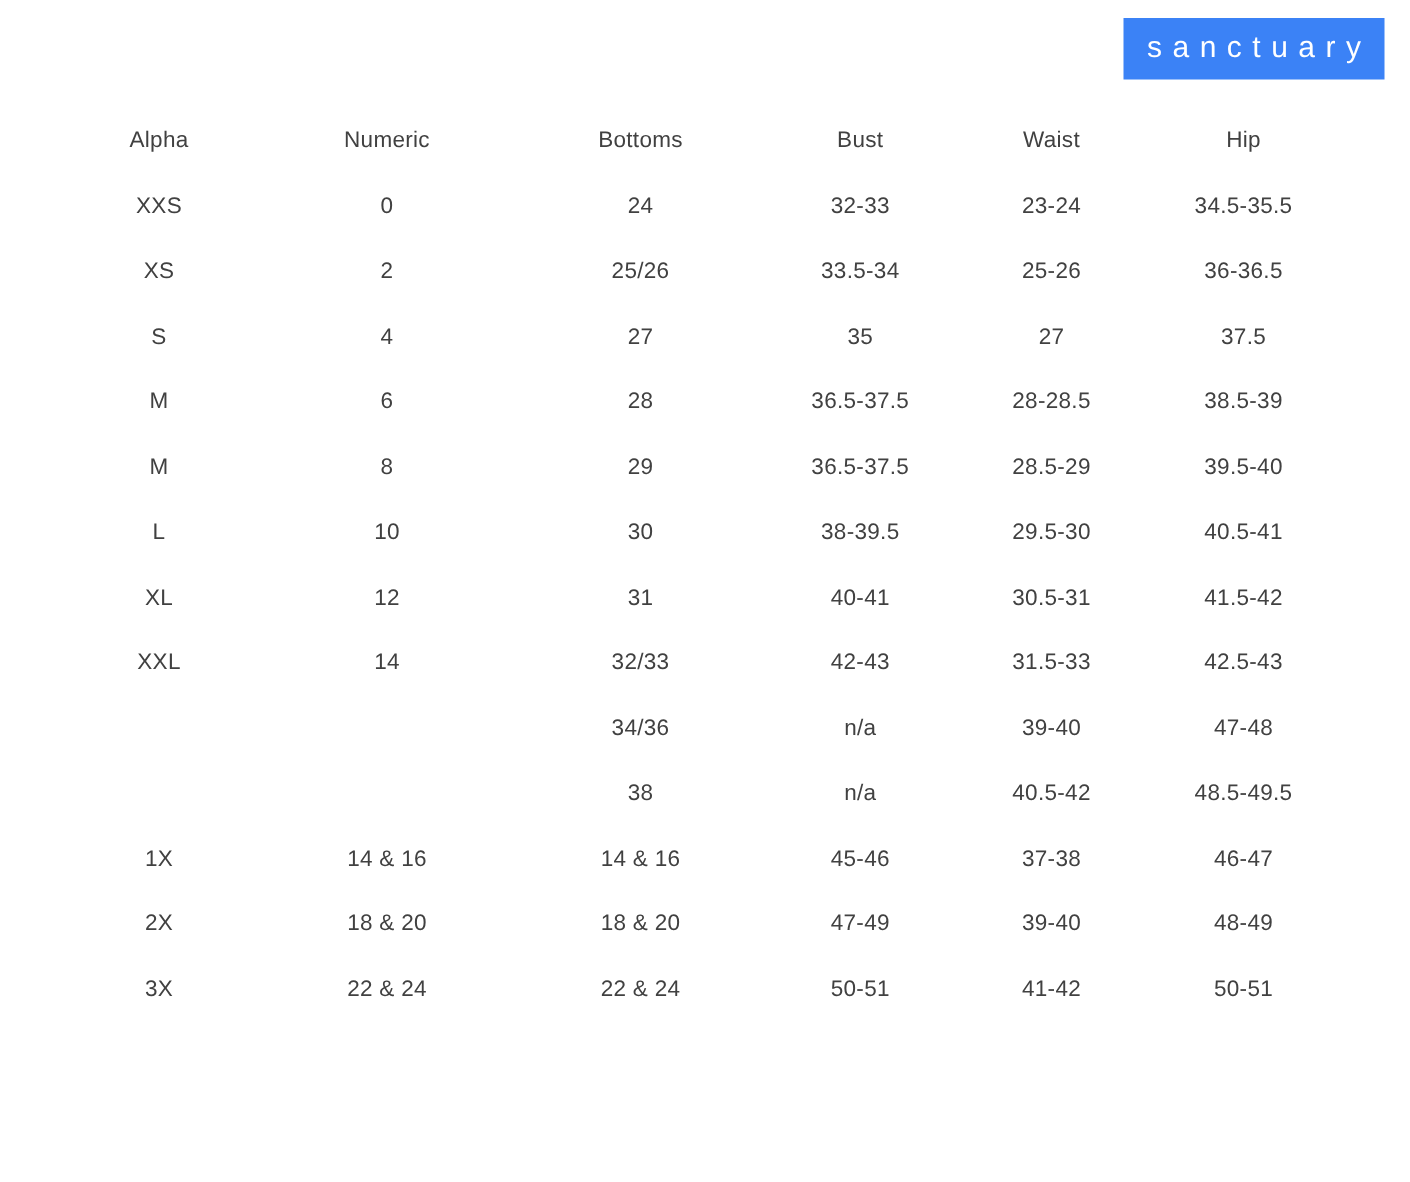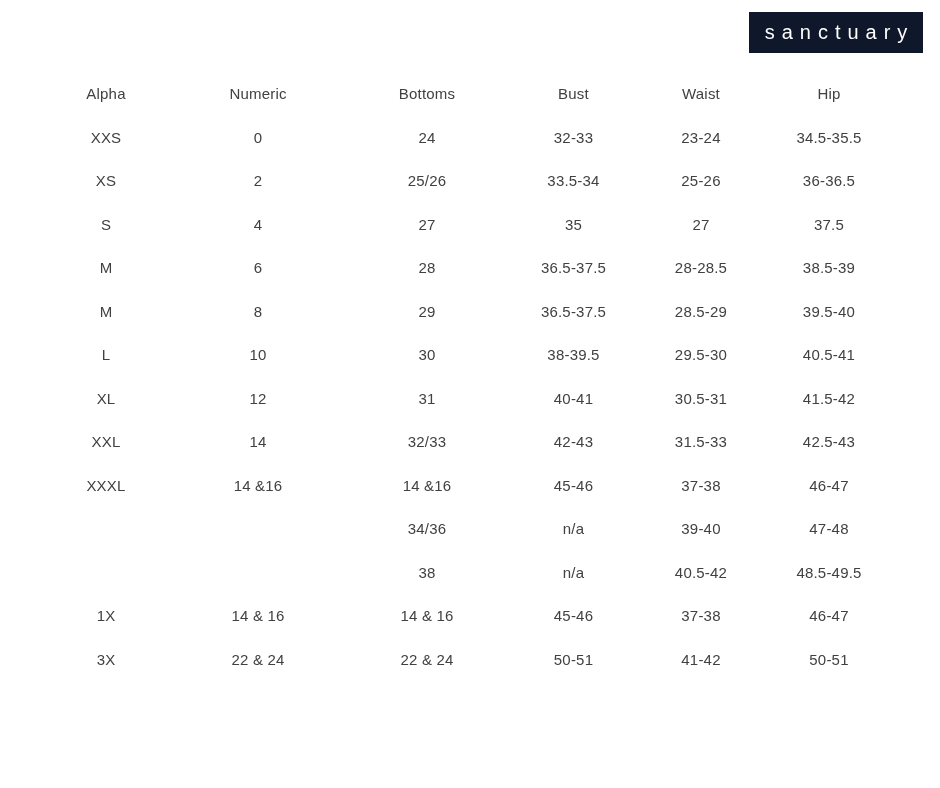--- a/index.html
+++ b/index.html
@@ -11,21 +11,21 @@
     background: #ffffff;
     font-family: "Liberation Sans", sans-serif;
     overflow: hidden;
   }
   .logo-box {
     position: absolute;
     left: 749px;
     top: 12px;
     width: 174px;
     height: 41px;
-    background: #0f172a;
+    background: #3b82f6;
     display: flex;
     align-items: center;
     justify-content: center;
   }
   .logo-text {
     color: #ffffff;
     font-size: 20px;
     font-weight: 300;
     letter-spacing: 7px;
     padding-left: 7px; 
@@ -140,28 +140,20 @@
         </tr>
         <tr>
           <td>XXL</td>
           <td>14</td>
           <td>32/33</td>
           <td>42-43</td>
           <td>31.5-33</td>
           <td>42.5-43</td>
         </tr>
         <tr>
-          <td>XXXL</td>
-          <td>14 &amp;16</td>
-          <td>14 &amp;16</td>
-          <td>45-46</td>
-          <td>37-38</td>
-          <td>46-47</td>
-        </tr>
-        <tr>
           <td></td>
           <td></td>
           <td>34/36</td>
           <td>n/a</td>
           <td>39-40</td>
           <td>47-48</td>
         </tr>
         <tr>
           <td></td>
           <td></td>
@@ -172,20 +164,28 @@
         </tr>
         <tr>
           <td>1X</td>
           <td>14 &amp; 16</td>
           <td>14 &amp; 16</td>
           <td>45-46</td>
           <td>37-38</td>
           <td>46-47</td>
         </tr>
         <tr>
+          <td>2X</td>
+          <td>18 &amp; 20</td>
+          <td>18 &amp; 20</td>
+          <td>47-49</td>
+          <td>39-40</td>
+          <td>48-49</td>
+        </tr>
+        <tr>
           <td>3X</td>
           <td>22 &amp; 24</td>
           <td>22 &amp; 24</td>
           <td>50-51</td>
           <td>41-42</td>
           <td>50-51</td>
         </tr>
       </tbody>
   </table>
 

